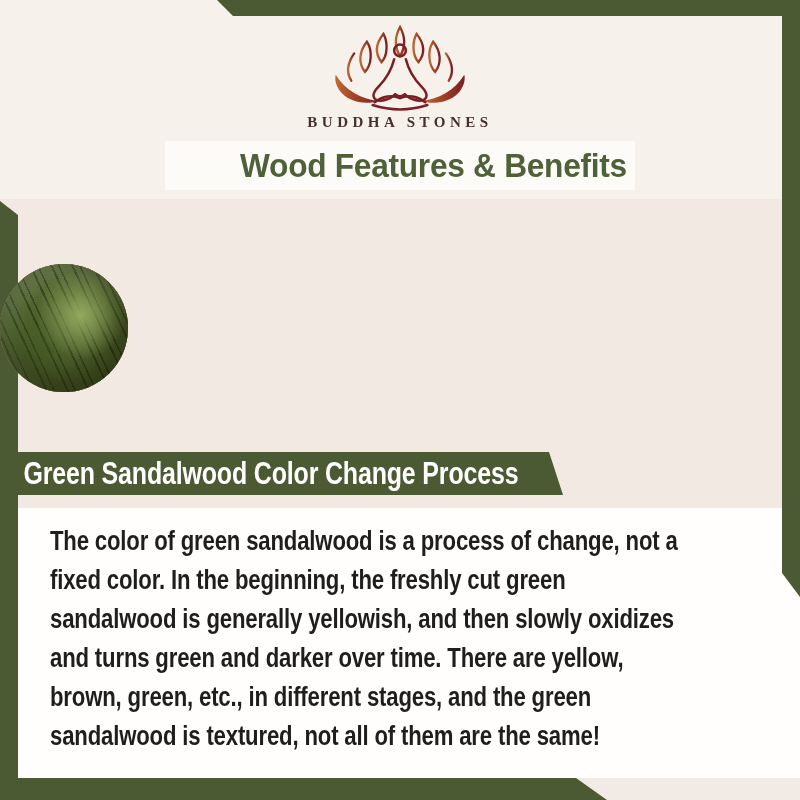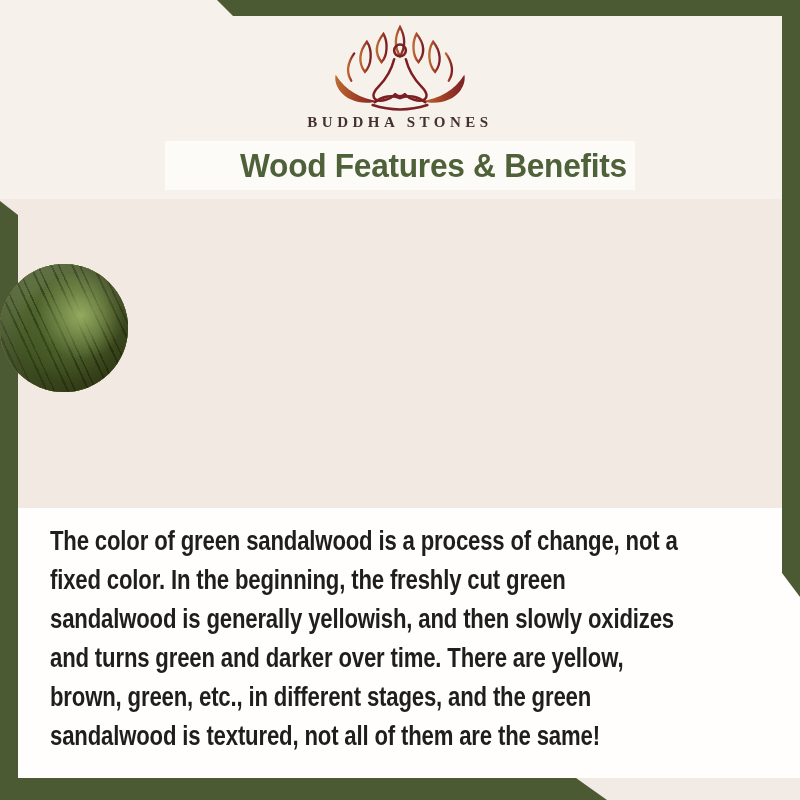--- a/index.html
+++ b/index.html
@@ -118,20 +118,23 @@
   <div class="title-strip">
     <h1>Wood Features &amp; Benefits</h1>
   </div>
 
   <div class="bead" title="wood-bead-stage-1-yellowish" style="--base: #c2954a; --edge: #7e5a26; --streak: rgba(110,70,22,0.45); --light: #ecd9a4; --patch: rgba(224,185,115,0.5); --angle: 100deg;"></div>
   <div class="bead" title="wood-bead-stage-2-yellow-green" style="--base: #a8a355; --edge: #6b6f35; --streak: rgba(86,96,40,0.5); --light: #ddd08c; --patch: rgba(199,168,84,0.55); --angle: 95deg;"></div>
   <div class="bead" title="wood-bead-stage-3-gray-green" style="--base: #90905a; --edge: #5a5e33; --streak: rgba(70,78,40,0.5); --light: #d4c997; --patch: rgba(182,156,86,0.5); --angle: 100deg;"></div>
   <div class="bead" title="wood-bead-stage-4-green" style="--base: #92a054; --edge: #556630; --streak: rgba(52,70,26,0.5); --light: #ccd48e; --patch: rgba(120,140,60,0.45); --angle: 70deg;"></div>
   <div class="bead" title="wood-bead-stage-5-dark-green" style="--base: #51652f; --edge: #2c3d17; --streak: rgba(20,33,8,0.55); --light: #93aa60; --patch: rgba(60,80,30,0.5); --angle: 65deg;"></div>
 
+  <div class="banner">
+    <h2>Green Sandalwood Color Change Process</h2>
+  </div>
 
   <div class="text-block">
     <span class="line">The color of green sandalwood is a process of change, not a</span>
     <span class="line">fixed color. In the beginning, the freshly cut green</span>
     <span class="line">sandalwood is generally yellowish, and then slowly oxidizes</span>
     <span class="line">and turns green and darker over time. There are yellow,</span>
     <span class="line">brown, green, etc., in different stages, and the green</span>
     <span class="line">sandalwood is textured, not all of them are the same!</span>
   </div>
 

